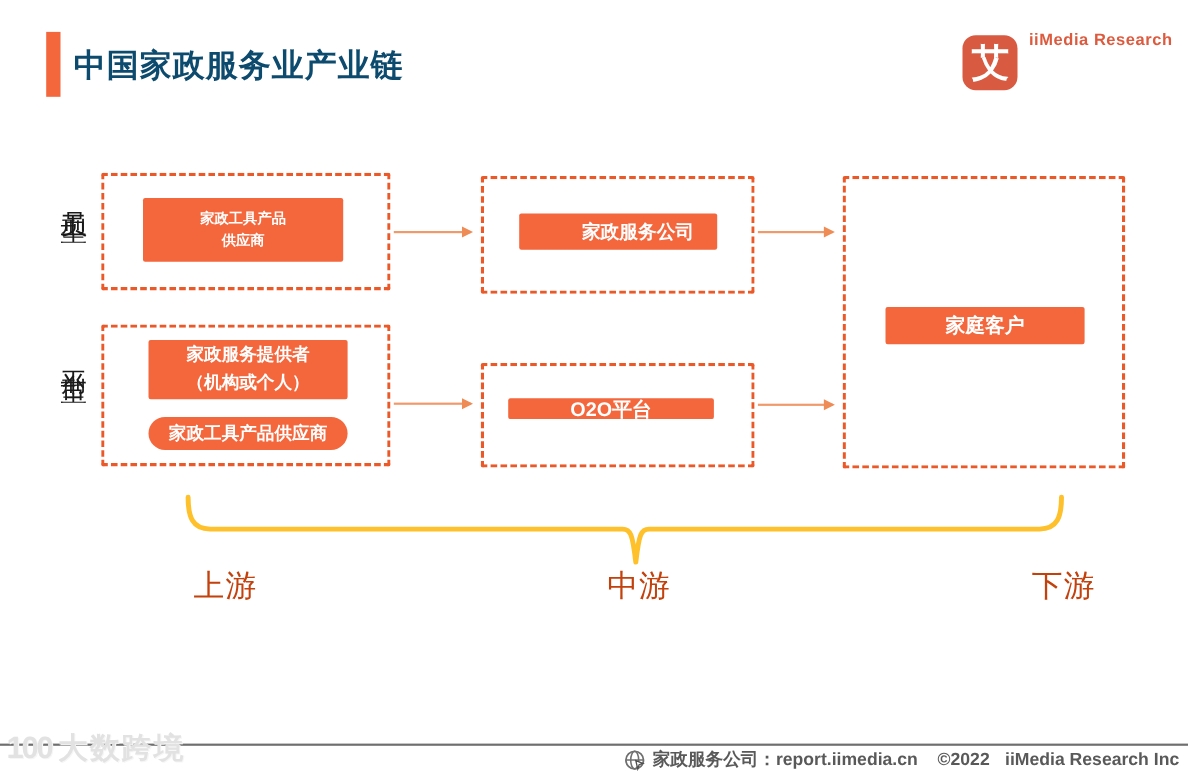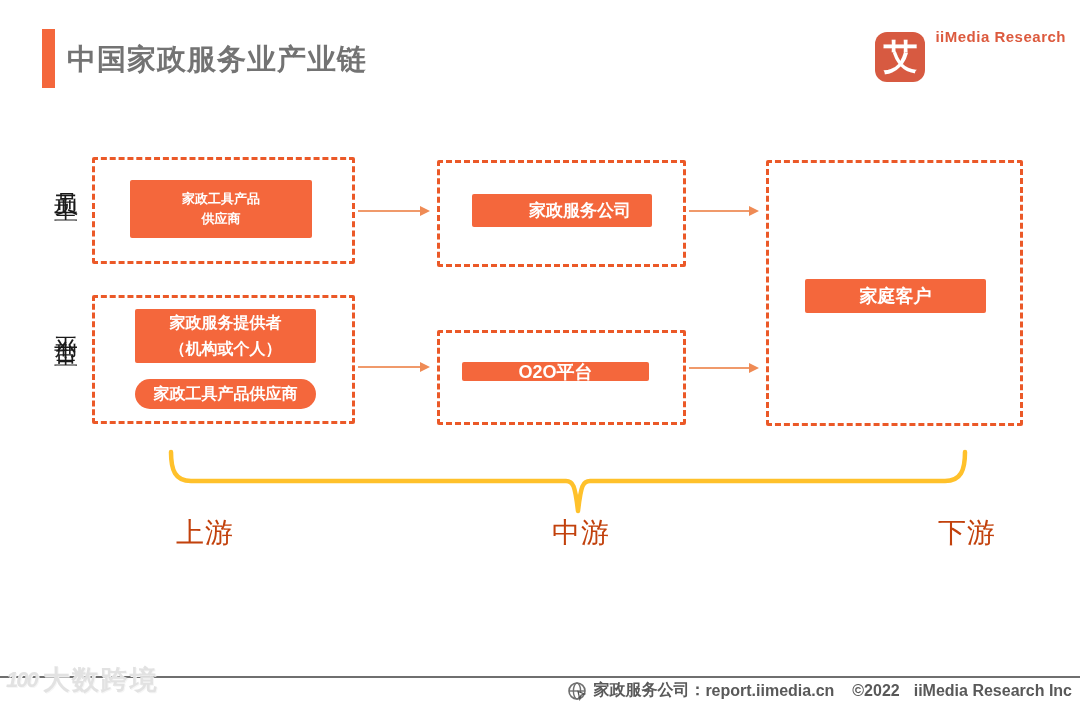--- a/index.html
+++ b/index.html
@@ -2,21 +2,21 @@
 <html><head>
 <meta charset="utf-8">
 <style>
   * { margin:0; padding:0; box-sizing:border-box; }
   html,body { background:#fff; }
   body { font-family:"Liberation Sans","DejaVu Sans",sans-serif; }
   .page { position:relative; width:1080px; height:702px; background:#fff; overflow:hidden; }
 
   
   .accent-bar { position:absolute; left:42px; top:29px; width:13px; height:59px; background:#F4673C; }
-  .page-title { position:absolute; left:67px; top:40px; font-size:29px; font-weight:700; color:#737373; letter-spacing:1px; }
+  .page-title { position:absolute; left:67px; top:40px; font-size:29px; font-weight:700; color:#0c4a6e; letter-spacing:1px; }
   .logo { position:absolute; right:14px; top:28px; display:flex; align-items:flex-start; }
   .logo-icon { width:50px; height:50px; margin-top:4px; background:#D75A41; border-radius:12px;
                display:flex; align-items:center; justify-content:center;
                color:#fff; font-size:34px; font-weight:700; }
   .logo-text { margin-left:10px; color:#DC5A3E; }
   .logo-cn { font-size:28px; font-weight:700; letter-spacing:3px; line-height:34px; }
   .logo-en { font-size:15px; font-weight:700; letter-spacing:.5px; }
 
   
   .vlabel { position:absolute; writing-mode:vertical-lr; text-orientation:upright;
@@ -28,21 +28,21 @@
   .arrow { position:absolute; height:2px; background:#F09A6B; }
   .arrow::after { content:""; position:absolute; right:-2px; top:-4px;
                   border-left:10px solid #EF8B55; border-top:5px solid transparent; border-bottom:5px solid transparent; }
   .stage-label { position:absolute; font-size:28px; font-weight:400; color:#c2410c; letter-spacing:1px; }
   .brace-svg { position:absolute; left:165px; top:448px; }
 
   
   .footer-line { position:absolute; left:0; top:676px; width:1080px; height:2px; background:#6f6f6f; }
   .watermark { position:absolute; left:6px; top:662px; z-index:2; display:flex; align-items:center;
                color:#e2e2e2; text-shadow:1px 1px 0 #f6f6f6; font-weight:700; }
-  .wm-mark { font-size:22px; font-style:italic; margin-right:6px; letter-spacing:-2px; }
+  .wm-mark { font-size:28px; margin-right:6px; letter-spacing:-2px; }
   .wm-text { font-size:27px; letter-spacing:2px; }
   .footer-info { position:absolute; right:8px; top:680px; z-index:2; display:flex; align-items:center;
                  color:#595959; font-size:16px; font-weight:600; }
   .footer-info .globe { margin-right:6px; }
   .f-copy { margin-left:18px; }
   .f-company { margin-left:14px; }
 </style>
 </head>
 <body>
 

